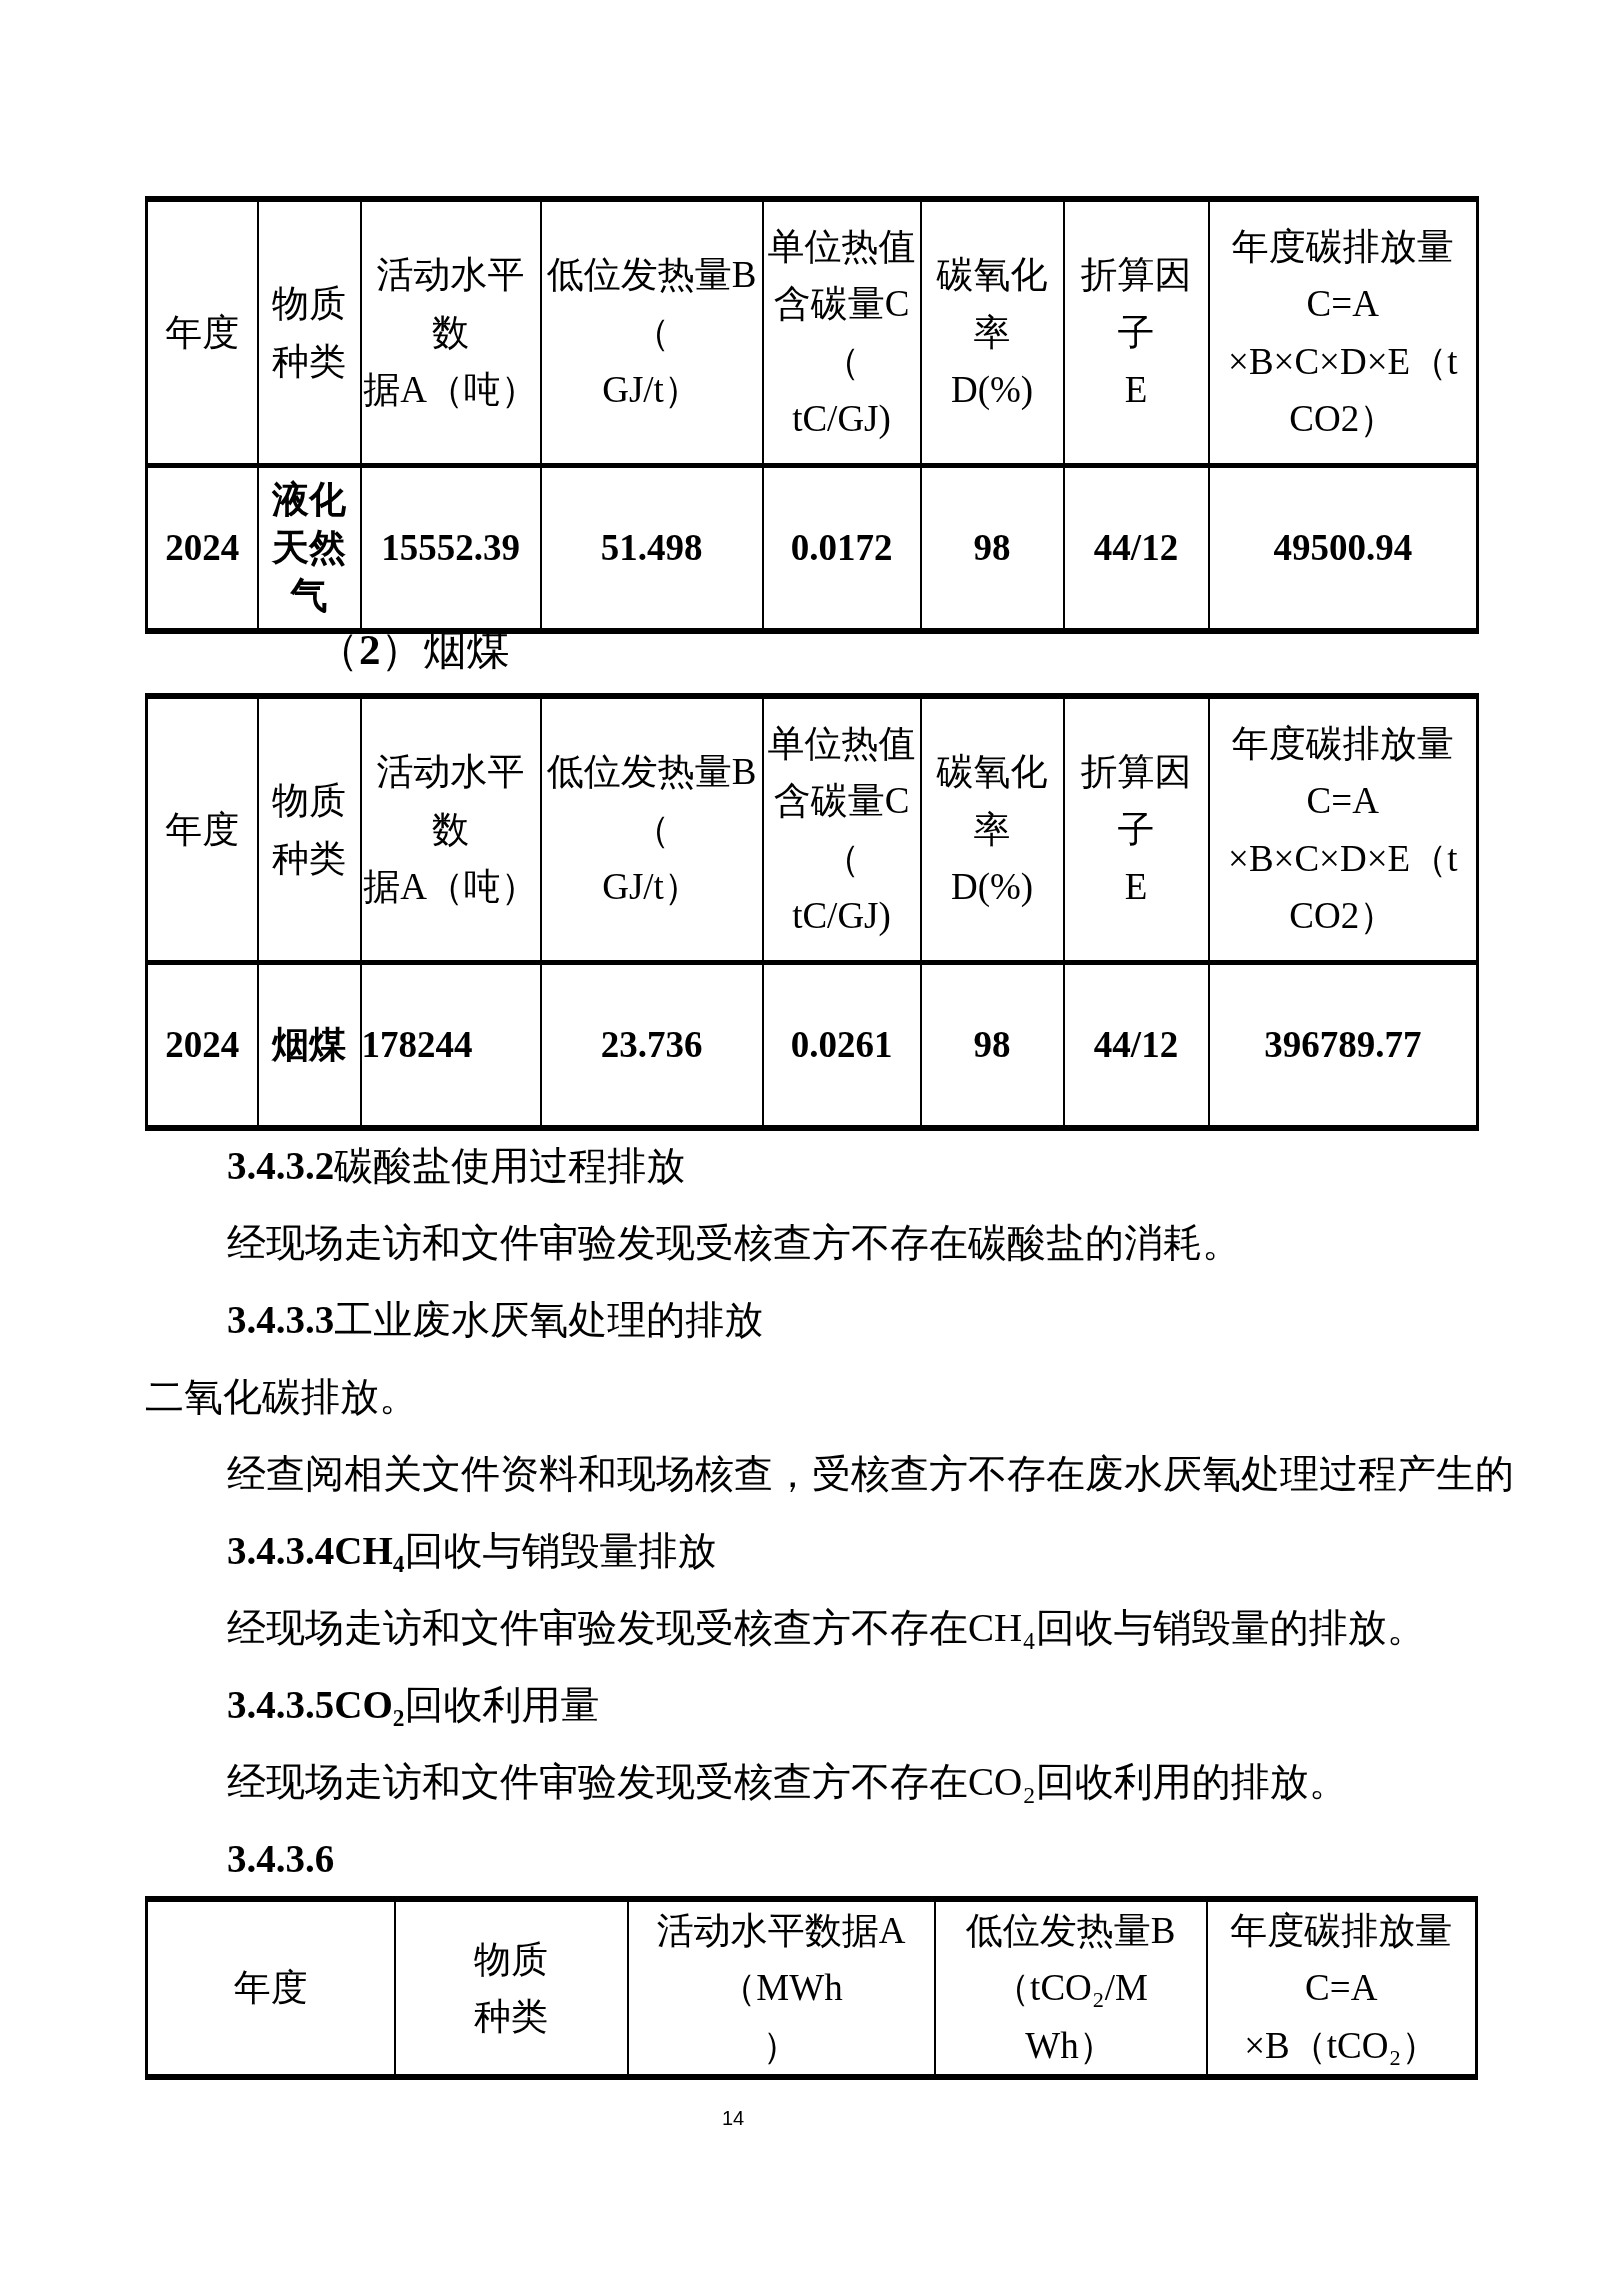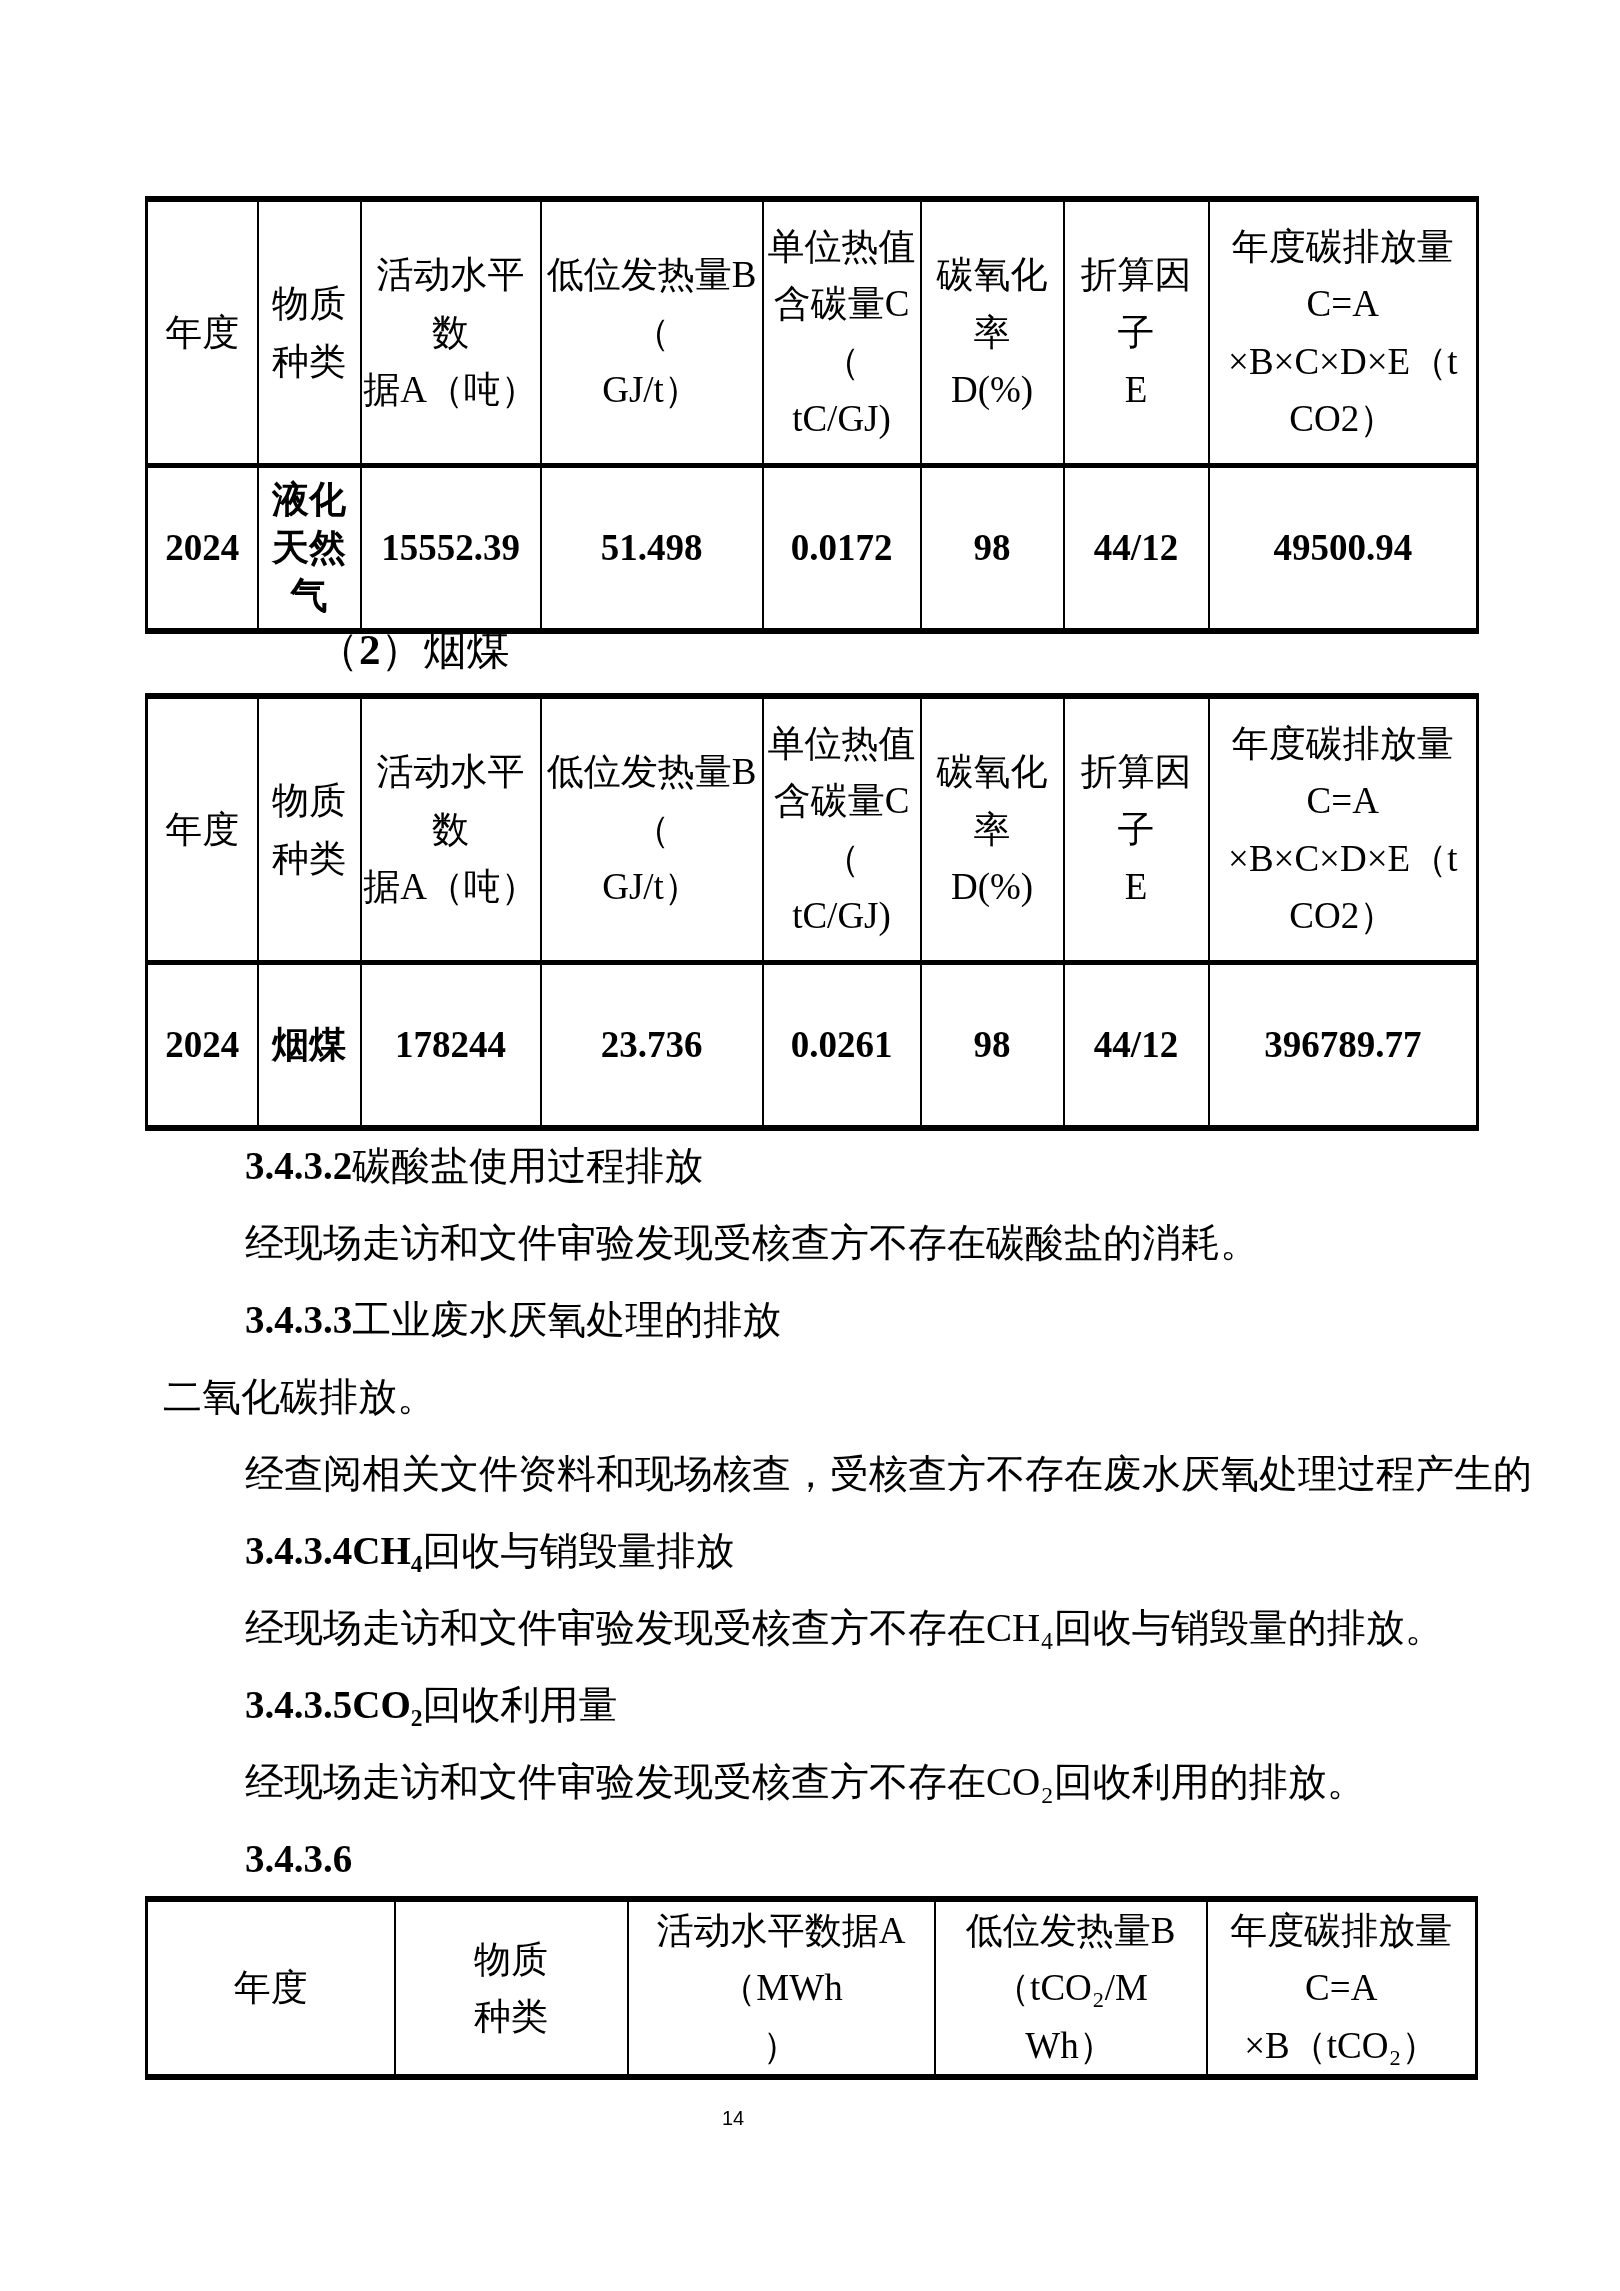--- a/index.html
+++ b/index.html
@@ -31,42 +31,42 @@
     font-size:37px;
     line-height:1.55;
     padding:0;
   }
   .doc-table tr.hdr td{border-bottom:5.9px solid #000;height:261px;}
   .doc-table tr.data td{height:160px;font-size:37px;line-height:1.3;font-weight:bold;}
   #table-lng{top:196px;}
   #table-coal{top:693px;}
   #table-elec{top:1896px;}
   #table-elec tr.hdr td{height:144px;border-bottom:2.9px solid #000;}
-  td.cell-left{text-align:center;}
+  td.cell-left{text-align:left;}
   
   .coal-heading{
     position:absolute;
     top:620px;left:316px;
     font-size:43px;line-height:59px;
     white-space:nowrap;
   }
   .coal-heading .num{font-weight:bold;}
   
   .textblock{
     position:absolute;
     top:1127px;left:145px;width:1330px;
   }
   .tline{
     height:77px;
     display:flex;align-items:center;
     font-size:39px;
     white-space:nowrap;
   }
   .tline.ind{padding-left:82px;}
-  .tline .b{font-weight:bold;margin-left:18px;}
+  .tline .b{font-weight:bold;}
   
   .footer{
     position:absolute;
     top:2107px;left:0;width:1466px;
     text-align:center;
     font-size:20px;
     font-family:"Liberation Sans","DejaVu Sans",sans-serif;
   }
 </style>
 </head>

